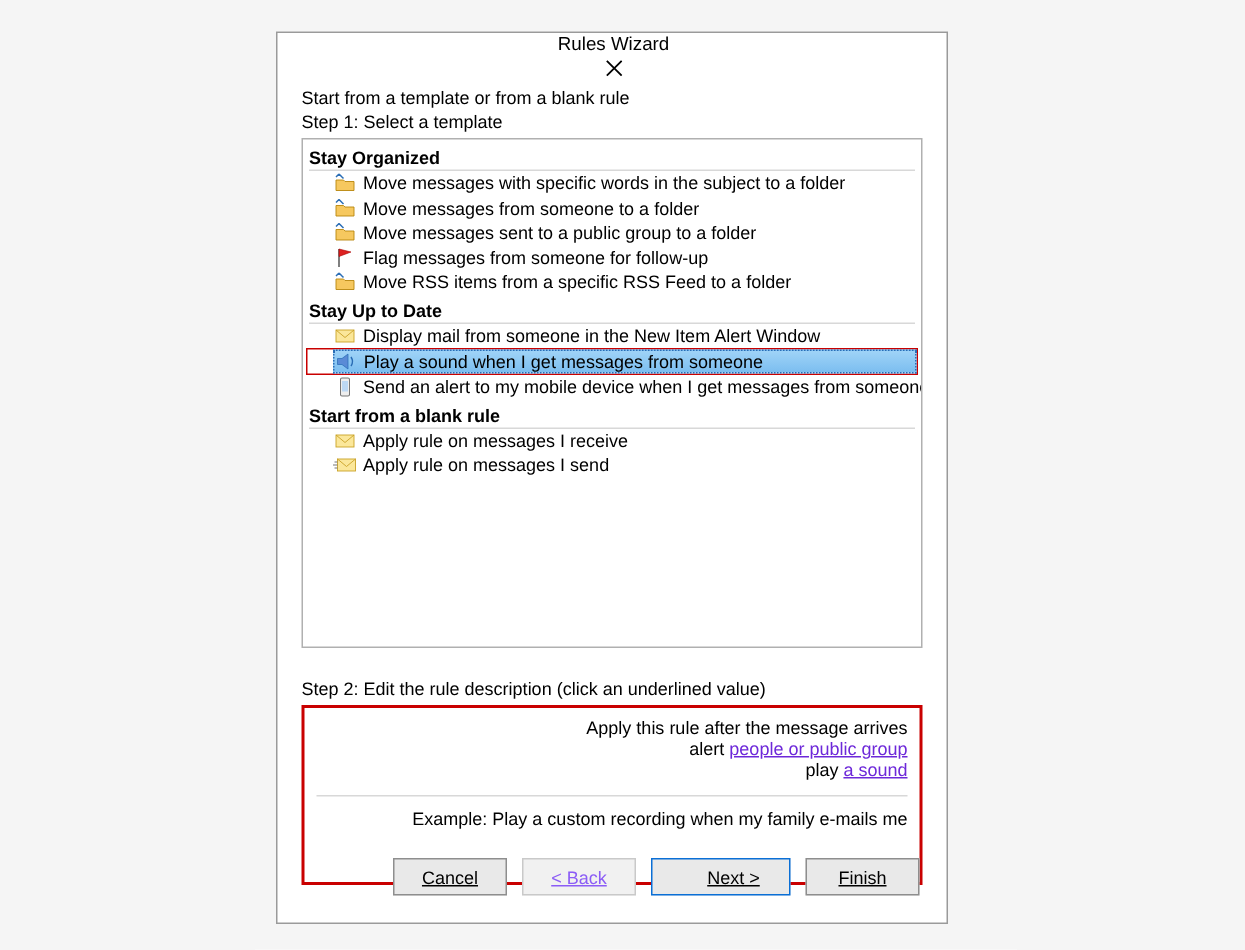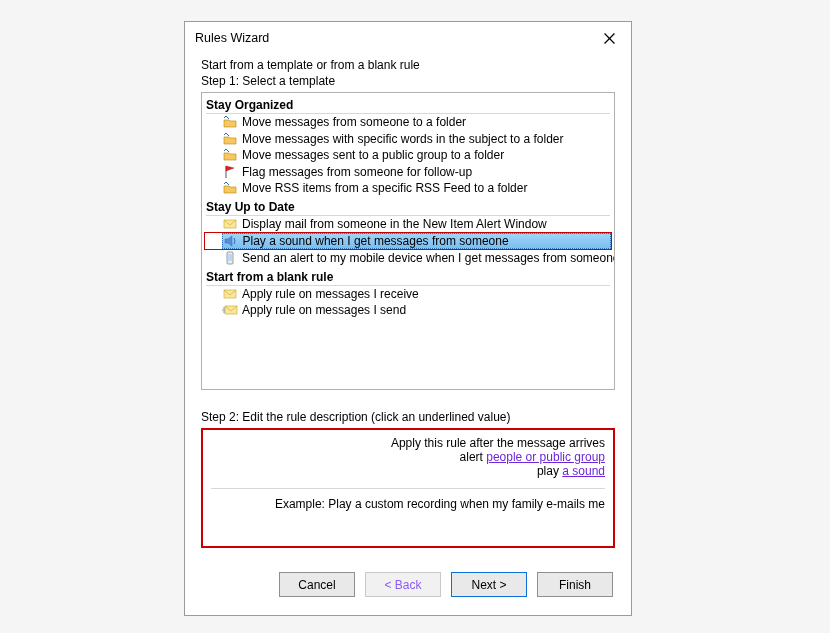--- a/index.html
+++ b/index.html
@@ -21,20 +21,21 @@
     height: 595px;
     background: #fff;
     border: 1px solid #9a9a9a;
     box-sizing: border-box;
   }
   .titlebar {
     display: flex;
     align-items: center;
     height: 32px;
     padding: 0 8px 0 10px;
+    flex-direction: column;
   }
   .titlebar .title {
     flex: 1;
     font-size: 12.5px;
   }
   .close-btn {
     width: 28px;
     height: 22px;
     display: flex;
     align-items: center;
@@ -44,21 +45,21 @@
   .close-btn svg { width: 11px; height: 11px; }
 
   .content {
     padding: 4px 16px 0 16px;
   }
   .label { margin: 0 0 2px 0; }
   .step-label { margin: 0 0 4px 0; }
 
   .list-frame {
     border: 1px solid #b0b0b0;
-    height: 298px;
+    height: 340px;
     box-sizing: border-box;
     padding: 4px 4px 4px 4px;
     overflow: hidden;
   }
   .section-header {
     font-weight: 700;
     border-bottom: 1px solid #d8d8d8;
     padding: 1px 0 1px 0;
     margin-top: 2px;
   }
@@ -135,29 +136,31 @@
     width: 74px;
     height: 23px;
     border: 1px solid #8e8e8e;
     background: #e9e9e9;
     font-family: inherit;
     font-size: 12px;
     display: flex;
     align-items: center;
     justify-content: center;
     cursor: pointer;
+    text-decoration: underline;
   }
   .btn.disabled {
     color: #8b5cf6;
     border-color: #c9c9c9;
     background: #f1f1f1;
     cursor: default;
   }
   .btn.default {
     border: 1.5px solid #0a6fd6;
+    padding-left: 17px;
   }
 </style>
 </head>
 <body>
 
 <div class="dialog">
 
   <div class="titlebar">
     <span class="title">Rules Wizard</span>
     <div class="close-btn">
@@ -176,30 +179,30 @@
 
       <div class="section-header">Stay Organized</div>
 
       <div class="row">
         <span class="icon">
           <svg width="14" height="14" viewBox="0 0 14 14">
               <path d="M1 5h5l1 1h6v6H1z" fill="#f6c85f" stroke="#b8860b" stroke-width="0.6"></path>
               <path d="M3 1 L6 4 M3 1 L1 3 M3 1 L5 3" stroke="#2a6db5" stroke-width="1" fill="none"></path>
             </svg>
         </span>
-        <span class="text">Move messages from someone to a folder</span>
+        <span class="text">Move messages with specific words in the subject to a folder</span>
       </div>
       <div class="row">
         <span class="icon">
           <svg width="14" height="14" viewBox="0 0 14 14">
               <path d="M1 5h5l1 1h6v6H1z" fill="#f6c85f" stroke="#b8860b" stroke-width="0.6"></path>
               <path d="M3 1 L6 4 M3 1 L1 3 M3 1 L5 3" stroke="#2a6db5" stroke-width="1" fill="none"></path>
             </svg>
         </span>
-        <span class="text">Move messages with specific words in the subject to a folder</span>
+        <span class="text">Move messages from someone to a folder</span>
       </div>
       <div class="row">
         <span class="icon">
           <svg width="14" height="14" viewBox="0 0 14 14">
               <path d="M1 5h5l1 1h6v6H1z" fill="#f6c85f" stroke="#b8860b" stroke-width="0.6"></path>
               <path d="M3 1 L6 4 M3 1 L1 3 M3 1 L5 3" stroke="#2a6db5" stroke-width="1" fill="none"></path>
             </svg>
         </span>
         <span class="text">Move messages sent to a public group to a folder</span>
       </div>

